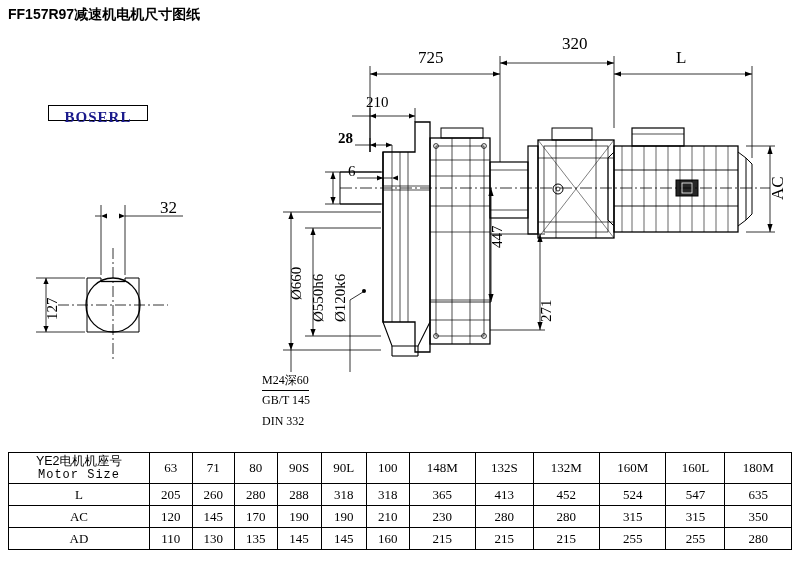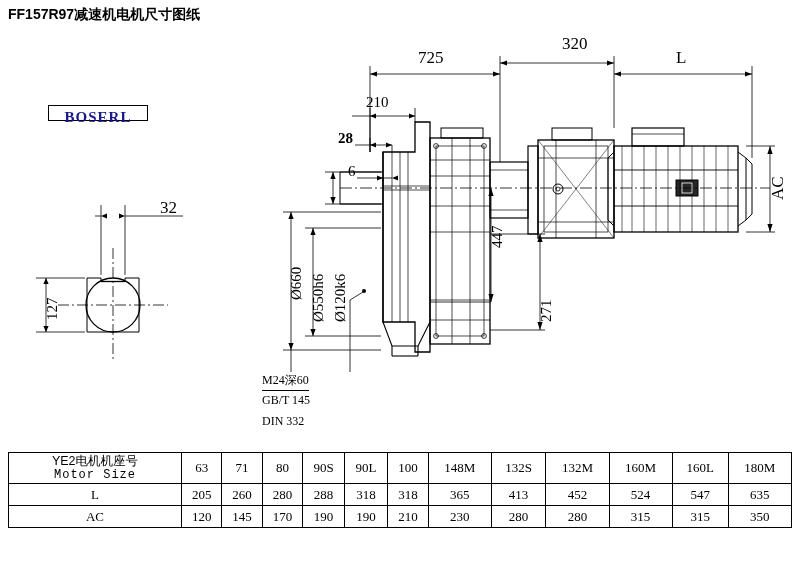--- a/index.html
+++ b/index.html
@@ -61,21 +61,21 @@
     padding:0;
     color:#000;
   }
   #spec-table td.lab{
     width:140px;
     text-align:center;
   }
   #spec-table tr:first-child td.lab{
     line-height:14px;
     font-size:13px;
-    padding:1px 16px;
+    padding:1px 0;
     text-align:center;
   }
   .cnrow{font-family:"Liberation Sans", sans-serif;font-size:12.5px;}
   .msrow{font-family:Liberation Mono, monospace;font-size:12px;letter-spacing:1px;}
   .note{
     font-family:"Liberation Serif", serif;
     font-size:12px;color:#000;white-space:nowrap;
   }
   .note.u{border-bottom:1.3px solid #000;padding-bottom:1px;}
 </style>
@@ -389,14 +389,29 @@
         <td>190</td>
         <td>190</td>
         <td>210</td>
         <td>230</td>
         <td>280</td>
         <td>280</td>
         <td>315</td>
         <td>315</td>
         <td>350</td>
       </tr>
+      <tr>
+        <td class="lab">AD</td>
+        <td>110</td>
+        <td>130</td>
+        <td>135</td>
+        <td>145</td>
+        <td>145</td>
+        <td>160</td>
+        <td>215</td>
+        <td>215</td>
+        <td>215</td>
+        <td>255</td>
+        <td>255</td>
+        <td>280</td>
+      </tr>
     </tbody>
 </table>
 
 </body></html>

